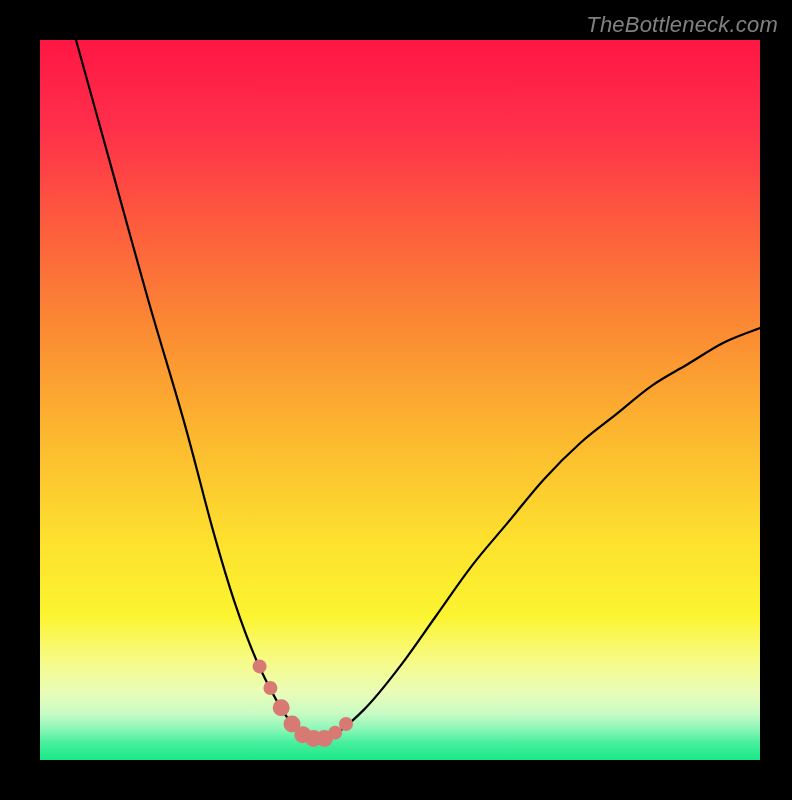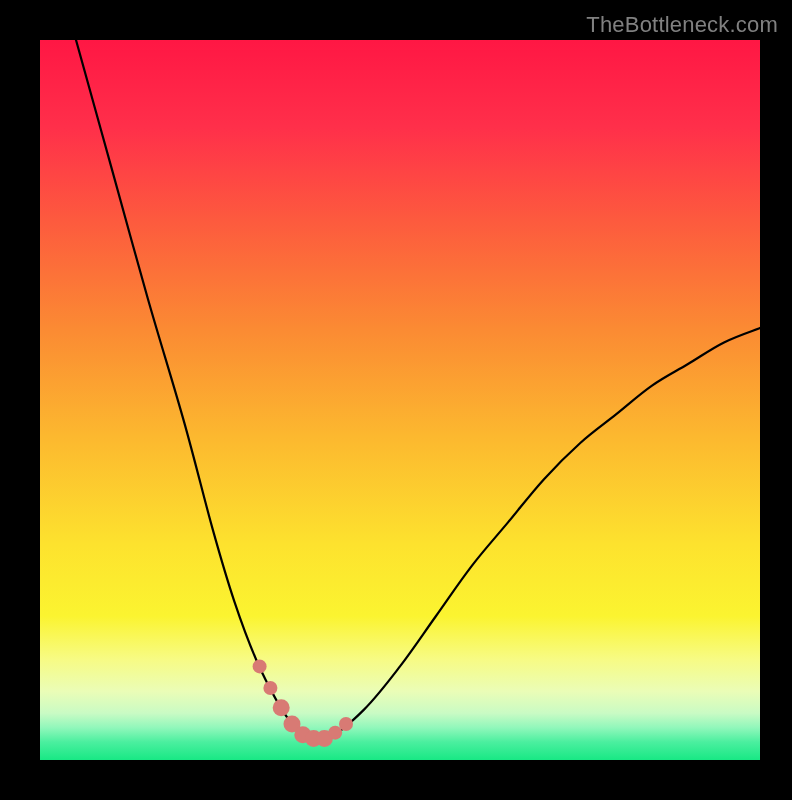--- a/index.html
+++ b/index.html
@@ -7,20 +7,21 @@
     padding: 0;
     width: 800px;
     height: 800px;
     overflow: hidden;
   }
   .frame {
     width: 792px;
     height: 800px;
     background: #000;
     position: relative;
+    font-style: italic;
   }
   .plot-area {
     position: absolute;
     left: 40px;
     top: 40px;
     width: 720px;
     height: 720px;
     overflow: hidden;
   }
   .gradient-bg {

